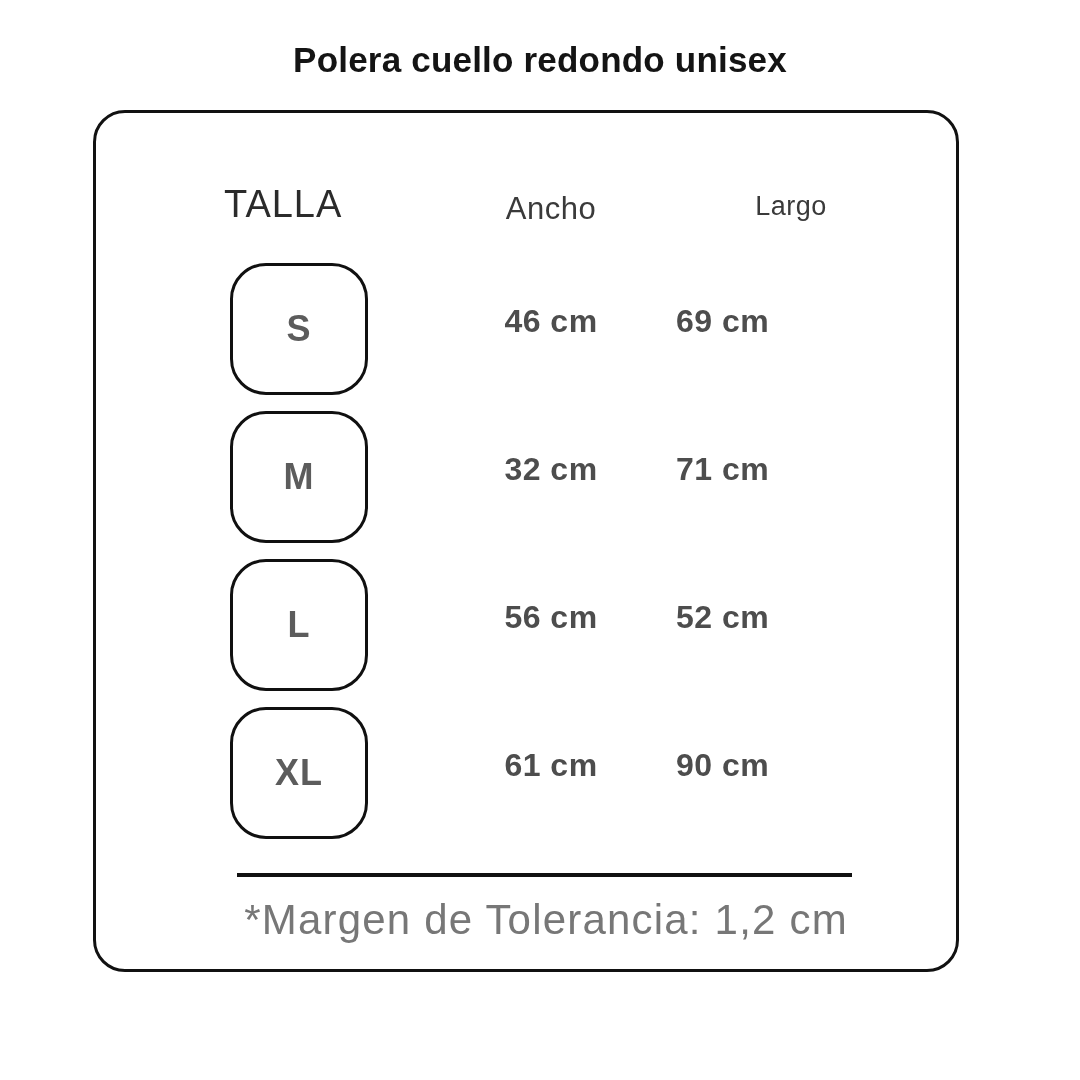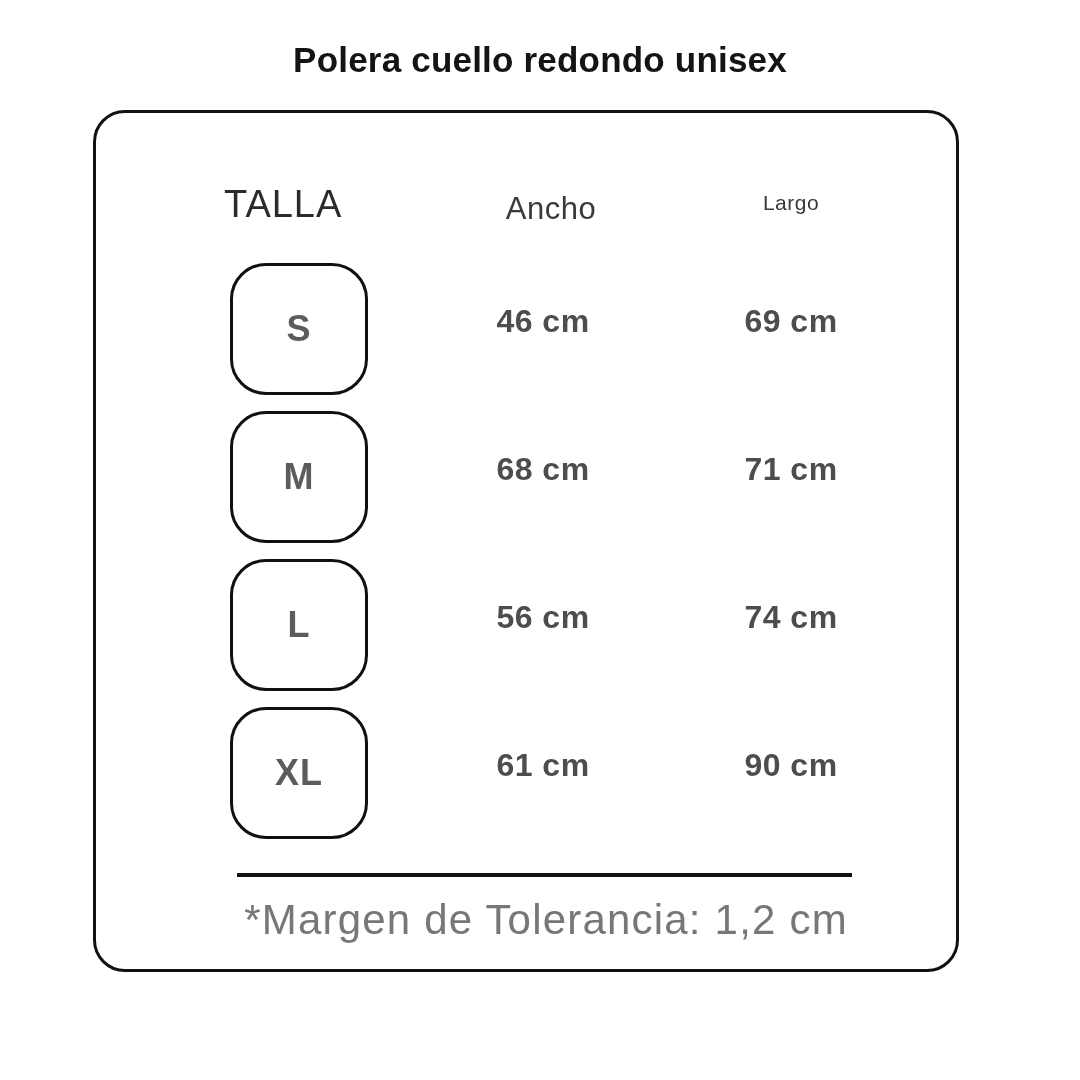--- a/index.html
+++ b/index.html
@@ -65,21 +65,21 @@
     font-size: 31px;
     color: #3a3a3a;
     letter-spacing: 0.5px;
   }
   .hdr-largo {
     position: absolute;
     left: 580px;
     top: 78px;
     width: 230px;
     text-align: center;
-    font-size: 21px;
+    font-size: 27px;
     color: #3a3a3a;
     letter-spacing: 0.5px;
   }
 
   
   .row {
     position: absolute;
     left: 0;
     width: 866px;
     height: 148px;
@@ -103,35 +103,35 @@
     justify-content: center;
     font-size: 36px;
     font-weight: bold;
     color: #5c5c5c;
     letter-spacing: 1px;
     background: #ffffff;
   }
 
   .cell-ancho {
     position: absolute;
-    left: 332px;
+    left: 340px;
     top: 48px;
     width: 230px;
     text-align: center;
     font-size: 32px;
     font-weight: bold;
     color: #4d4d4d;
     letter-spacing: 0.5px;
   }
   .cell-largo {
     position: absolute;
     left: 580px;
     top: 48px;
     width: 230px;
-    text-align: center;
+    text-align: left;
     font-size: 32px;
     font-weight: bold;
     color: #4d4d4d;
     letter-spacing: 0.5px;
   }
 
   .divider {
     position: absolute;
     left: 141px;
     top: 760px;
@@ -164,28 +164,28 @@
     <div class="hdr-largo">Largo</div>
 
     <div class="row row-0">
       <div class="size-badge">S</div>
       <div class="cell-ancho">46 cm</div>
       <div class="cell-largo">69 cm</div>
     </div>
 
     <div class="row row-1">
       <div class="size-badge">M</div>
-      <div class="cell-ancho">68 cm</div>
+      <div class="cell-ancho">32 cm</div>
       <div class="cell-largo">71 cm</div>
     </div>
 
     <div class="row row-2">
       <div class="size-badge">L</div>
       <div class="cell-ancho">56 cm</div>
-      <div class="cell-largo">74 cm</div>
+      <div class="cell-largo">52 cm</div>
     </div>
 
     <div class="row row-3">
       <div class="size-badge">XL</div>
       <div class="cell-ancho">61 cm</div>
       <div class="cell-largo">90 cm</div>
     </div>
 
     <div class="divider"></div>
     <div class="footnote">*Margen de Tolerancia: 1,2 cm</div>

